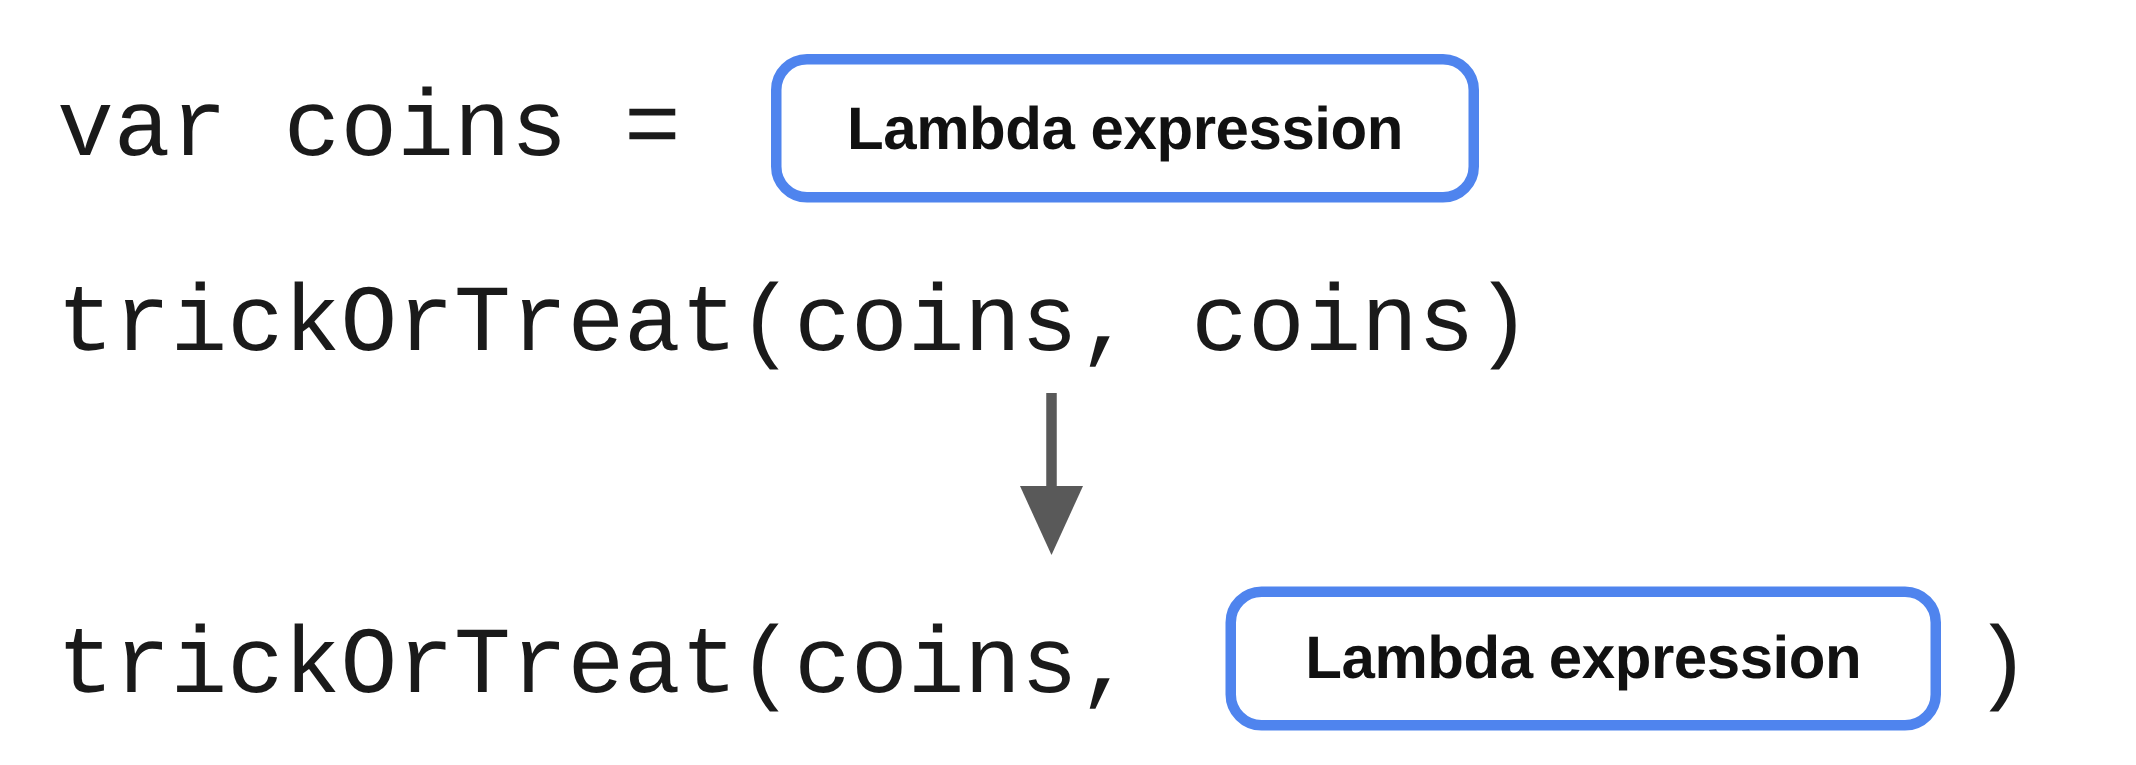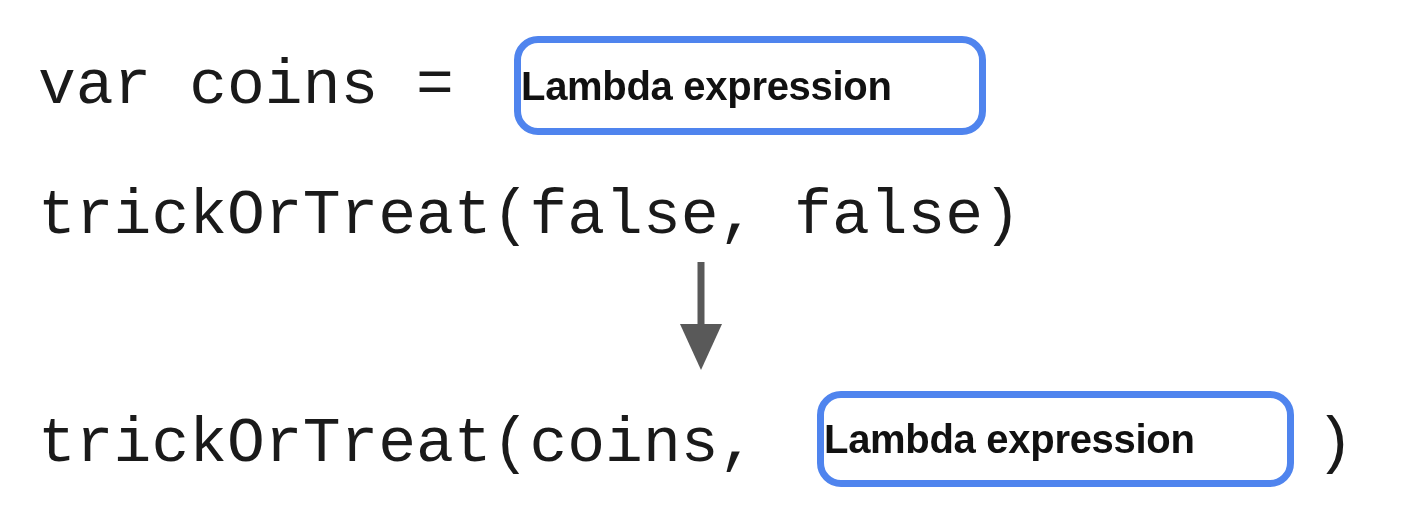--- a/index.html
+++ b/index.html
@@ -54,20 +54,21 @@
 
   
   .chip {
     position: absolute;
     box-sizing: border-box;
     background: #ffffff;
     border: 7px solid #4f84ee;
     border-radius: 24px;
     display: flex;
     align-items: center;
+    justify-content: center;
   }
   .chip-label {
     font-family: "Liberation Sans", sans-serif;
     font-weight: bold;
     font-size: 40px;
     line-height: 40px;
     color: #111111;
     white-space: nowrap;
     letter-spacing: -0.3px;
   }
@@ -97,21 +98,21 @@
 <body>
 
 <div class="canvas">
 
   <div class="code line1-code">var coins = </div>
 
   <div class="chip chip-1">
     <span class="chip-label">Lambda expression</span>
   </div>
 
-  <div class="code line2-code">trickOrTreat(false, false)</div>
+  <div class="code line2-code">trickOrTreat(coins, coins)</div>
 
   <div class="arrow">
     <svg width="84" height="116" viewBox="0 0 84 116" xmlns="http://www.w3.org/2000/svg">
       <line x1="41" y1="4" x2="41" y2="78" stroke="#595959" stroke-width="7"></line>
       <polygon points="41,112 20,66 62,66" fill="#595959"></polygon>
     </svg>
   </div>
 
   <div class="code line3-code">trickOrTreat(coins, </div>
 

